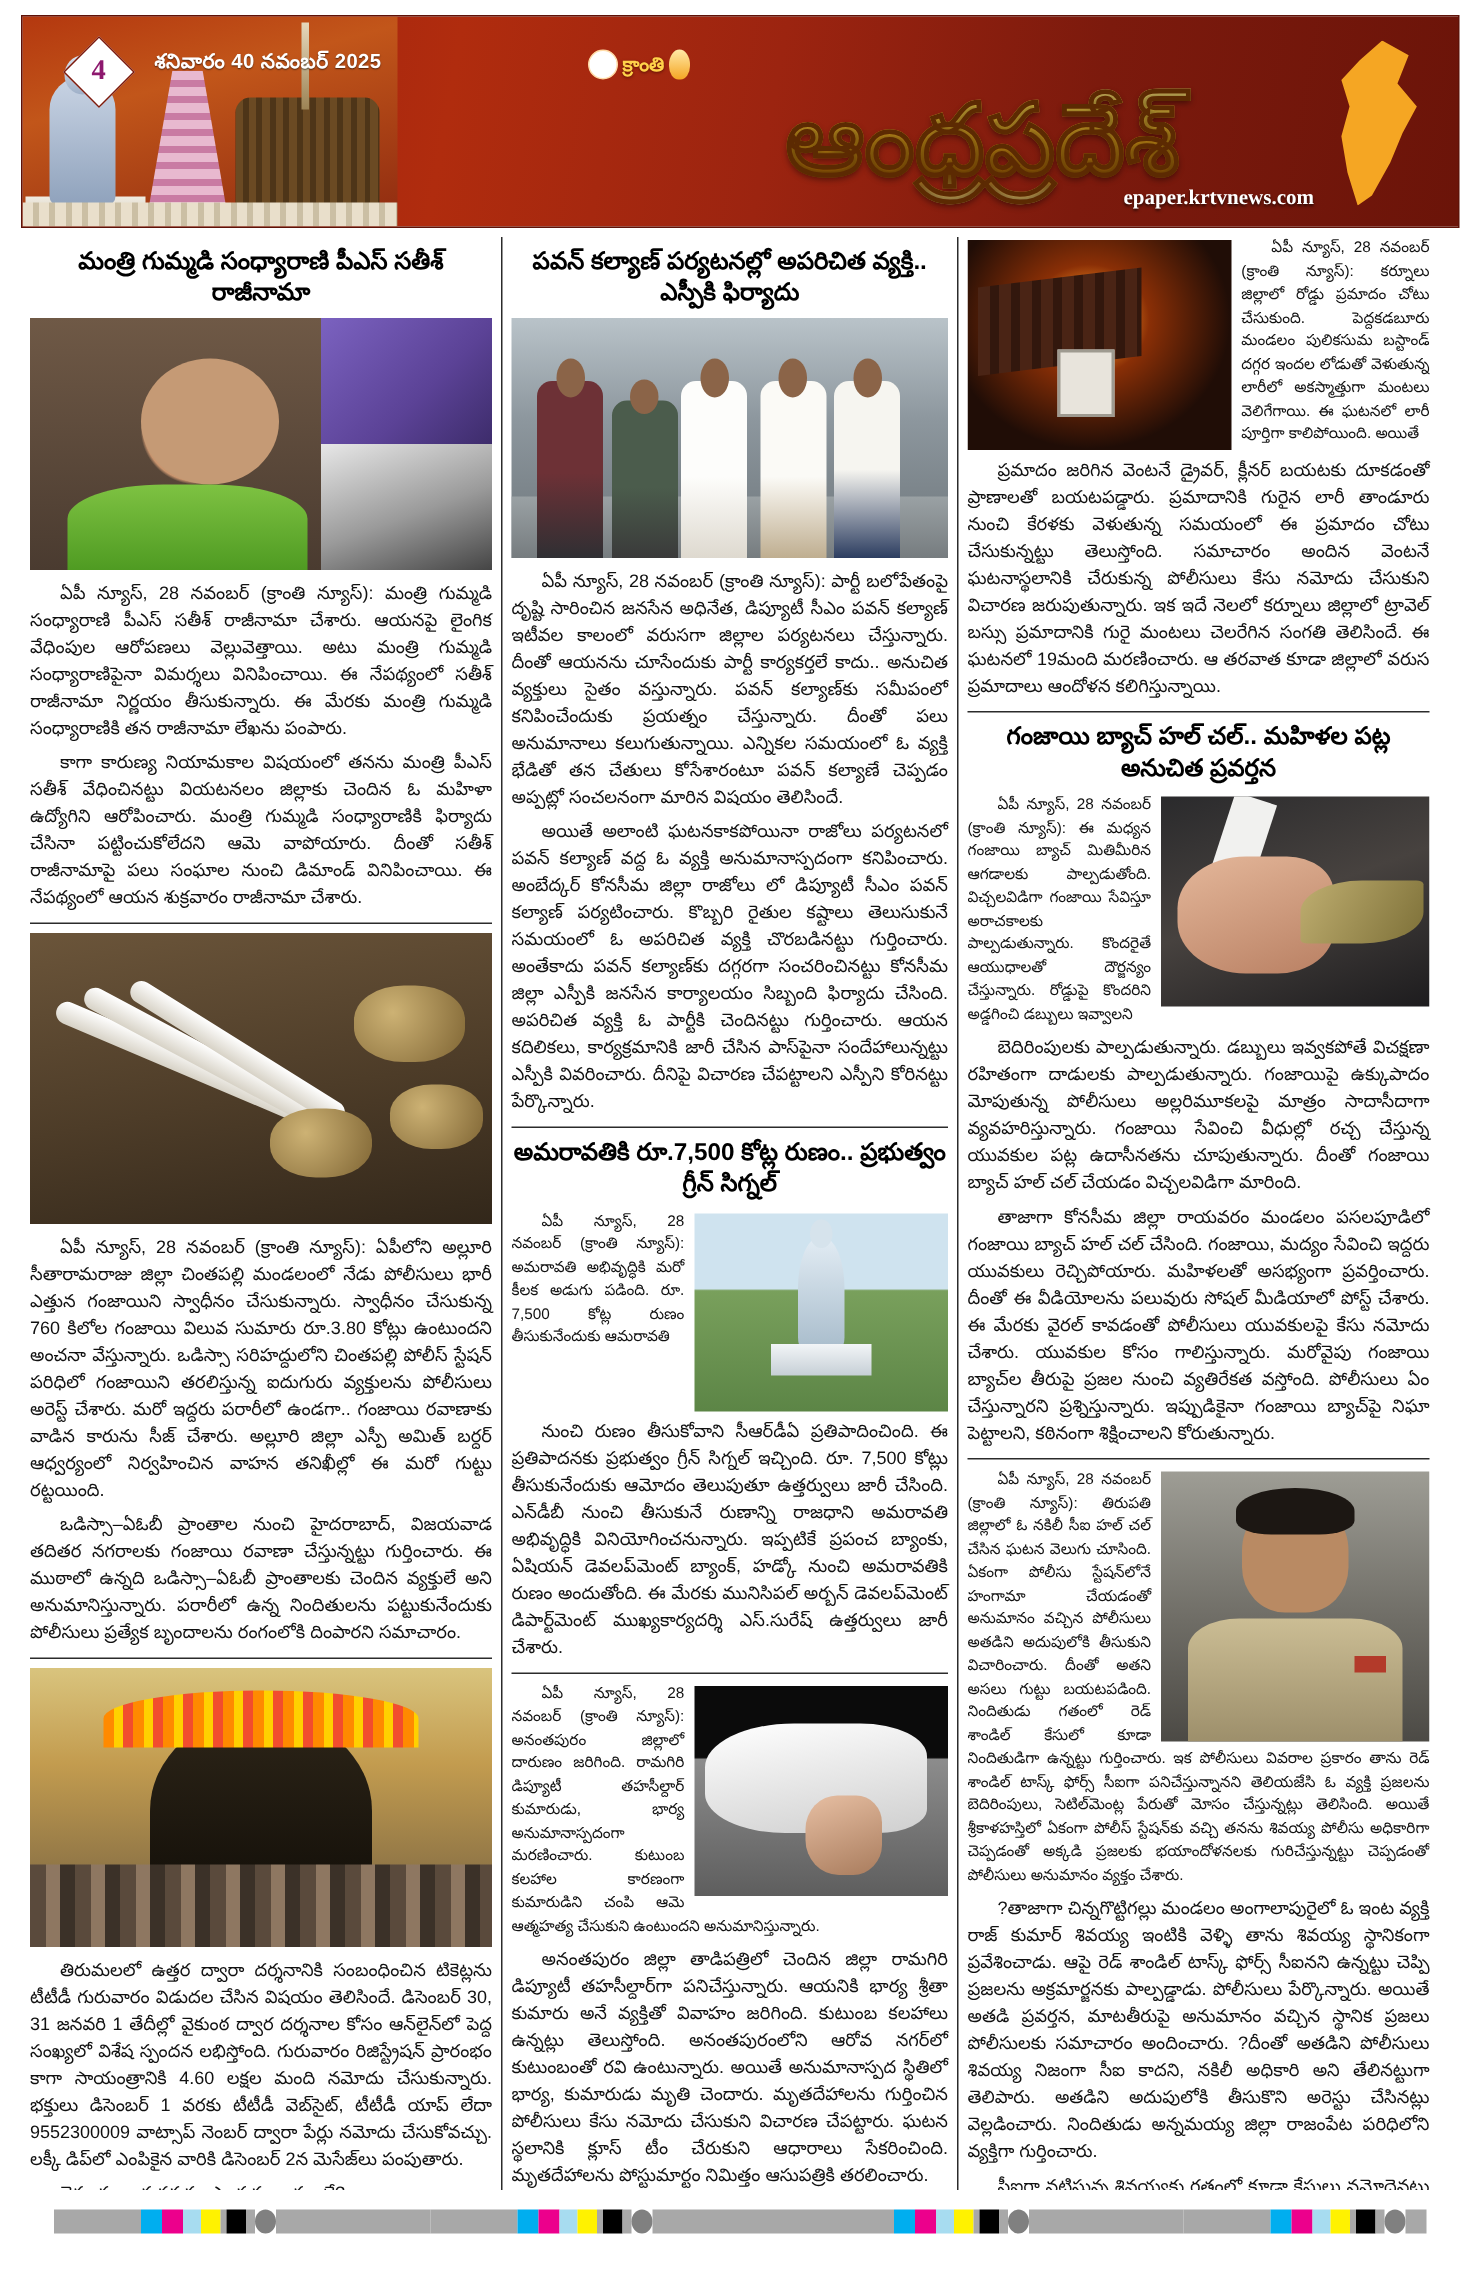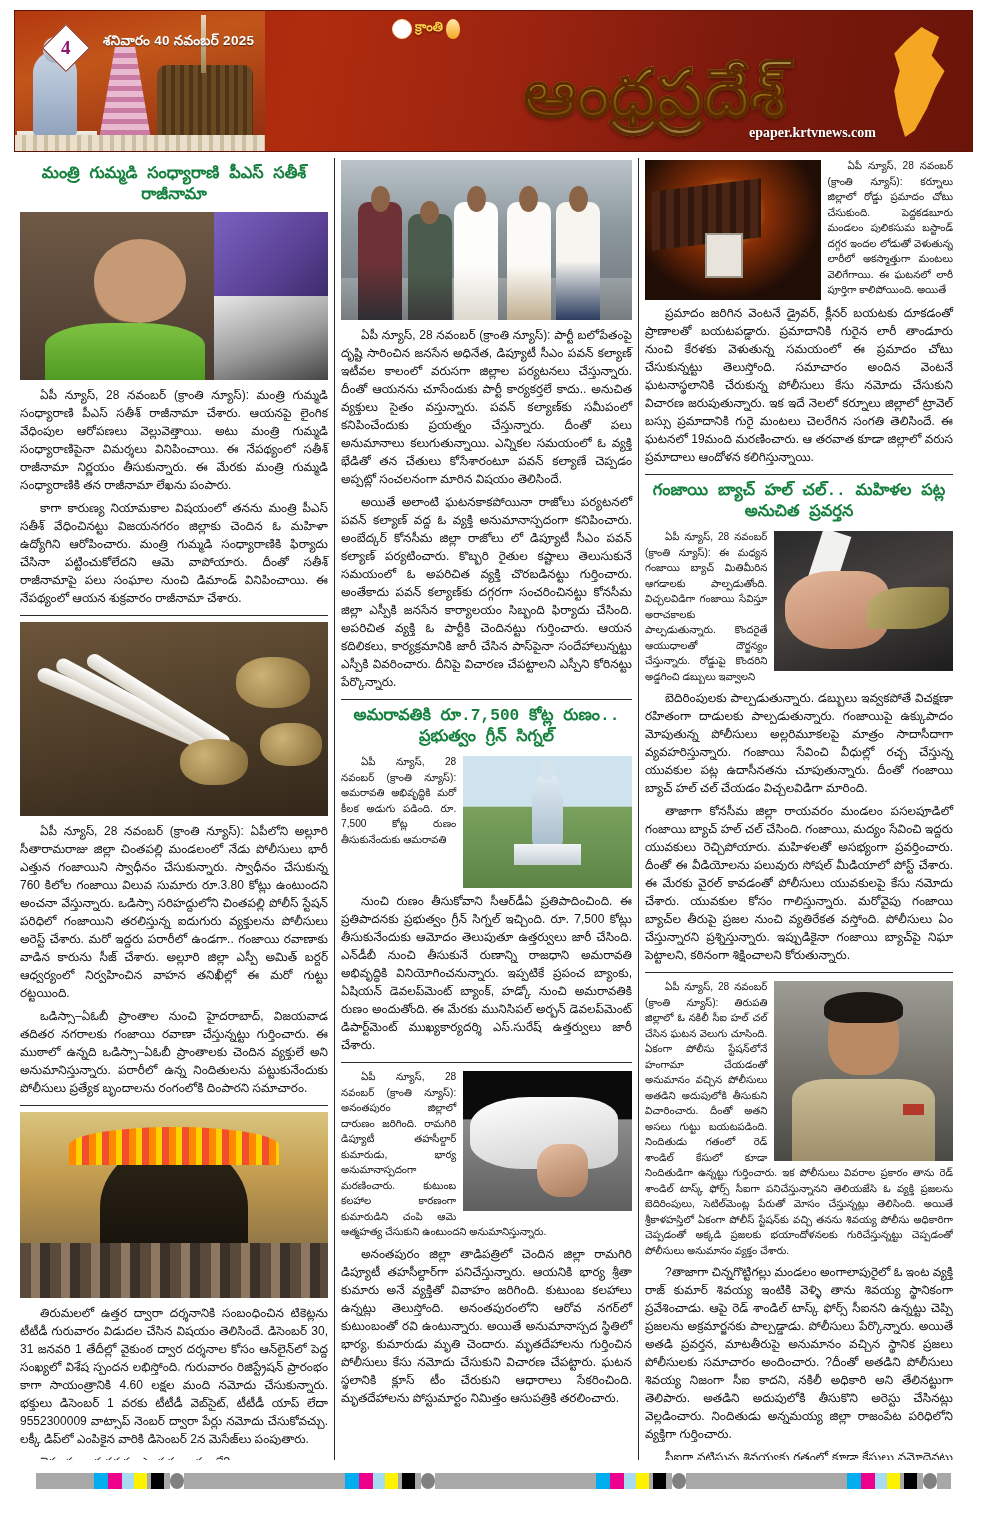--- a/index.html
+++ b/index.html
@@ -74,21 +74,21 @@
     font-family:"Liberation Serif", serif;
   }
   .mh-date{
     position:absolute; left:88px; top:22px;
     color:#ffffff; font-size:13.5px; font-weight:bold;
     letter-spacing:.3px; text-shadow:0 1px 1px rgba(0,0,0,.6);
     white-space:nowrap;
   }
   .mh-chlogo{
     position:absolute; left:377px; top:8px; width:110px; height:34px;
-    display:flex; align-items:flex-start; gap:3px;
+    display:flex; align-items:flex-end; gap:3px;
   }
   .mh-chlogo .circ{
     width:20px;height:20px;border-radius:50%;
     background:#ffffff; color:#a3240f; font-size:9px; font-weight:bold;
     display:flex;align-items:center;justify-content:center;
     border:1.5px solid #ffdca8;
   }
   .mh-chlogo .kr{
     font-size:6px; color:#ffffff; line-height:1; text-align:center;
   }
@@ -133,24 +133,24 @@
     grid-template-columns: 320px 1px 303px 1px 320px;
     gap:0;
   }
   .vrule { background:#2b2b2b; width:1px; }
   .col { padding:0 6px; overflow:hidden; }
 
   
   .hl {
     text-align:center;
     font-weight:bold;
-    color:#15803d;
+    color:#000000;
     line-height:1.28;
     margin: 6px 0 7px 0;
-    font-family:Liberation Mono, monospace;
+    font-family:Liberation Sans, sans-serif;
   }
   .hl-lg { font-size:17.5px; }
   .hl-md { font-size:16.2px; }
 
   .photo {
     width:100%;
     background:#d8d8d8;
     margin:2px 0 6px 0;
     position:relative;
     overflow:hidden;
@@ -386,21 +386,21 @@
 
       <div>
         <div class="hl hl-md">మంత్రి గుమ్మడి సంధ్యారాణి పీఎస్ సతీశ్ రాజీనామా</div>
         <div class="photo img-minister">
           <div class="inset-a"></div>
           <div class="inset-b"></div>
           <div class="face"></div>
           <div class="sari"></div>
         </div>
         <p class="body indent">ఏపీ న్యూస్, 28 నవంబర్ (క్రాంతి న్యూస్): మంత్రి గుమ్మడి సంధ్యారాణి పీఎస్ సతీశ్ రాజీనామా చేశారు. ఆయనపై లైంగిక వేధింపుల ఆరోపణలు వెల్లువెత్తాయి. అటు మంత్రి గుమ్మడి సంధ్యారాణిపైనా విమర్శలు వినిపించాయి. ఈ నేపథ్యంలో సతీశ్ రాజీనామా నిర్ణయం తీసుకున్నారు. ఈ మేరకు మంత్రి గుమ్మడి సంధ్యారాణికి తన రాజీనామా లేఖను పంపారు.</p>
-        <p class="body indent">కాగా కారుణ్య నియామకాల విషయంలో తనను మంత్రి పీఎస్ సతీశ్ వేధించినట్టు విజయనగరం జిల్లాకు చెందిన ఓ మహిళా ఉద్యోగిని ఆరోపించారు. మంత్రి గుమ్మడి సంధ్యారాణికి ఫిర్యాదు చేసినా పట్టించుకోలేదని ఆమె వాపోయారు. దీంతో సతీశ్ రాజీనామాపై పలు సంఘాల నుంచి డిమాండ్ వినిపించాయి. ఈ నేపథ్యంలో ఆయన శుక్రవారం  రాజీనామా చేశారు.</p>
+        <p class="body indent">కాగా కారుణ్య నియామకాల విషయంలో తనను మంత్రి పీఎస్ సతీశ్ వేధించినట్టు వియటనలం జిల్లాకు చెందిన ఓ మహిళా ఉద్యోగిని ఆరోపించారు. మంత్రి గుమ్మడి సంధ్యారాణికి ఫిర్యాదు చేసినా పట్టించుకోలేదని ఆమె వాపోయారు. దీంతో సతీశ్ రాజీనామాపై పలు సంఘాల నుంచి డిమాండ్ వినిపించాయి. ఈ నేపథ్యంలో ఆయన శుక్రవారం  రాజీనామా చేశారు.</p>
       </div>
 
       <hr class="hrule">
 
       <div>
         <div class="photo img-ganja">
           <div class="j j1"></div>
           <div class="j j2"></div>
           <div class="j j3"></div>
           <div class="bud" style="right:6%;top:18%;width:24%;height:26%"></div>
@@ -423,20 +423,21 @@
         <p class="body indent">వైకుంఠ ద్వార దర్శనం ఎంత పుణ్యమంటే?</p>
         <p class="body indent">వైష్ణవాలయాల్లో ఏడాది పొడవునా మూసి ఉండే ఉత్తర ద్వారాలు వైకుంఠ ఏకాదశి నాడు తెరుచుకుంటాయి. ఈ ద్వారం గుండా స్వామిని దర్శించుకుంటే స్వర్గంలోకి ప్రవేశించినంత పవిత్రంగా భావించి, పాపాలు తొలగిపోతాయని భక్తులు విశ్వసిస్తారు. శ్రీవారి దర్శనార్థం 3 కోట్ల దేవతల రాకకు చిహ్నంగా వీటిని తెరుస్తారు. అందుకే ఇంతటి మహిమ గల వైకుంఠ ద్వారా దర్శనం కోసం భక్తులు ఎప్పుడి నుంచో ఎదురు చూస్తున్నారు. ఈ క్రమంలో టీటీడీ గురువారం తేదీలను ప్రకటించడంతో వైకుంఠ ద్వారా దర్శనానికి తిరుమల భక్తులు అధిక సంఖ్యలో రిజిస్ట్రేషన్లు చేసుకుంటున్నారు.</p>
       </div>
     </div>
 
     <div class="vrule"></div>
 
     <div class="col">
 
       <div>
+        <div class="hl hl-md">పవన్ కల్యాణ్ పర్యటనల్లో అపరిచిత వ్యక్తి.. ఎస్పీకి ఫిర్యాదు</div>
         <div class="photo img-pawan">
           <div class="road"></div>
           <div class="p v1">
               <div class="h"></div>
             </div>
           <div class="p v2">
               <div class="h"></div>
             </div>
           <div class="p v3">
               <div class="h"></div>

